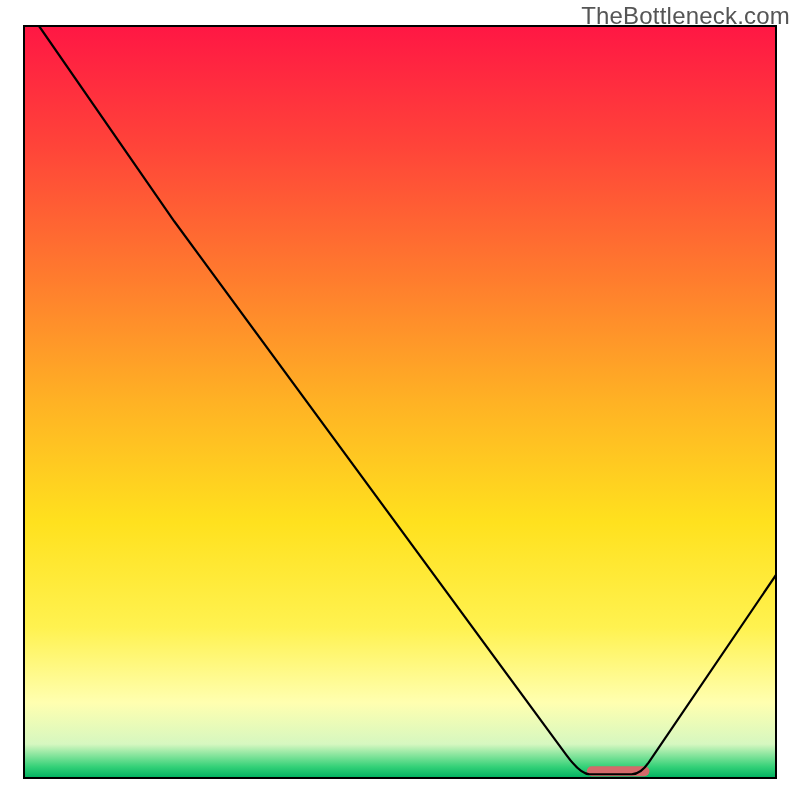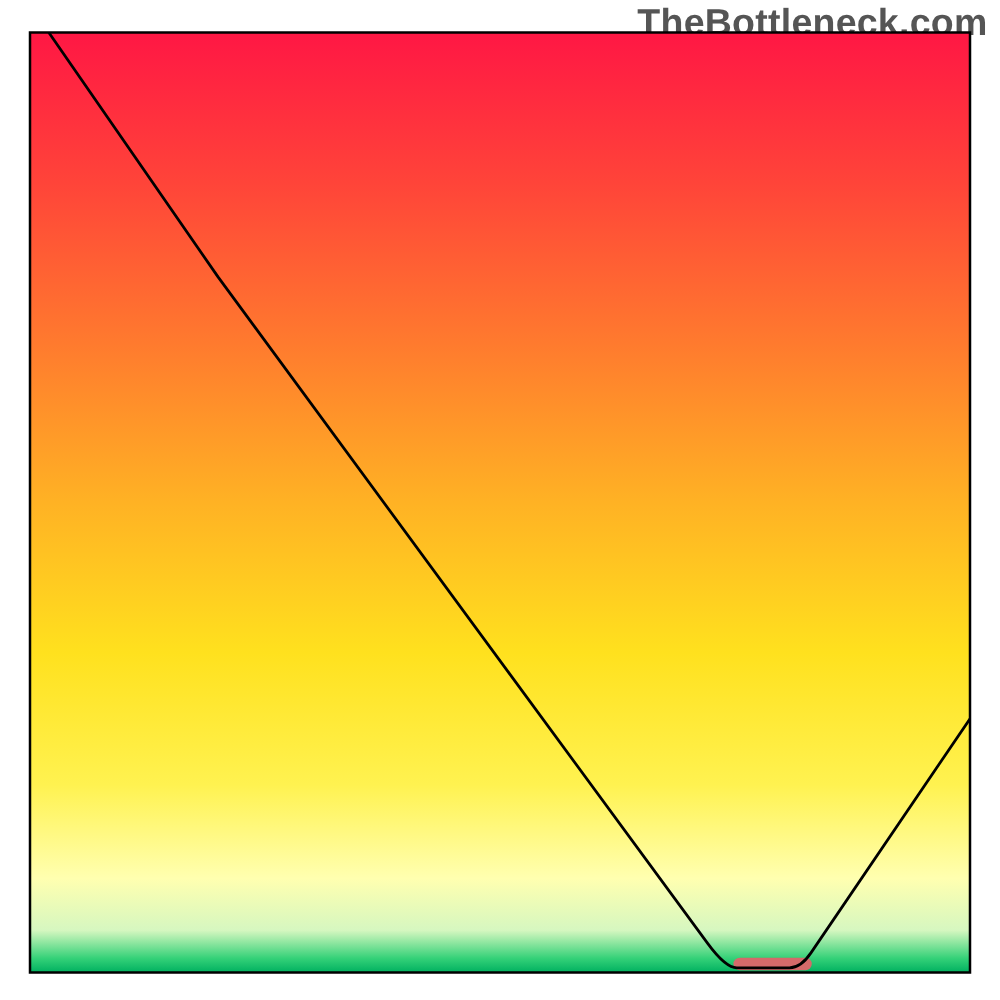--- a/index.html
+++ b/index.html
@@ -7,22 +7,22 @@
   .frame {
     position: relative;
     width: 800px;
     height: 800px;
   }
   .watermark {
     position: absolute;
     top: 2px;
     right: 10px;
     font-family: Arial, Helvetica, sans-serif;
-    font-size: 30px;
-    font-weight: 700;
+    font-size: 24px;
+    font-weight: 400;
     color: #555;
     letter-spacing: 0.2px;
   }
   svg.chart {
     position: absolute;
     left: 0;
     top: 0;
     width: 800px;
     height: 800px;
   }

